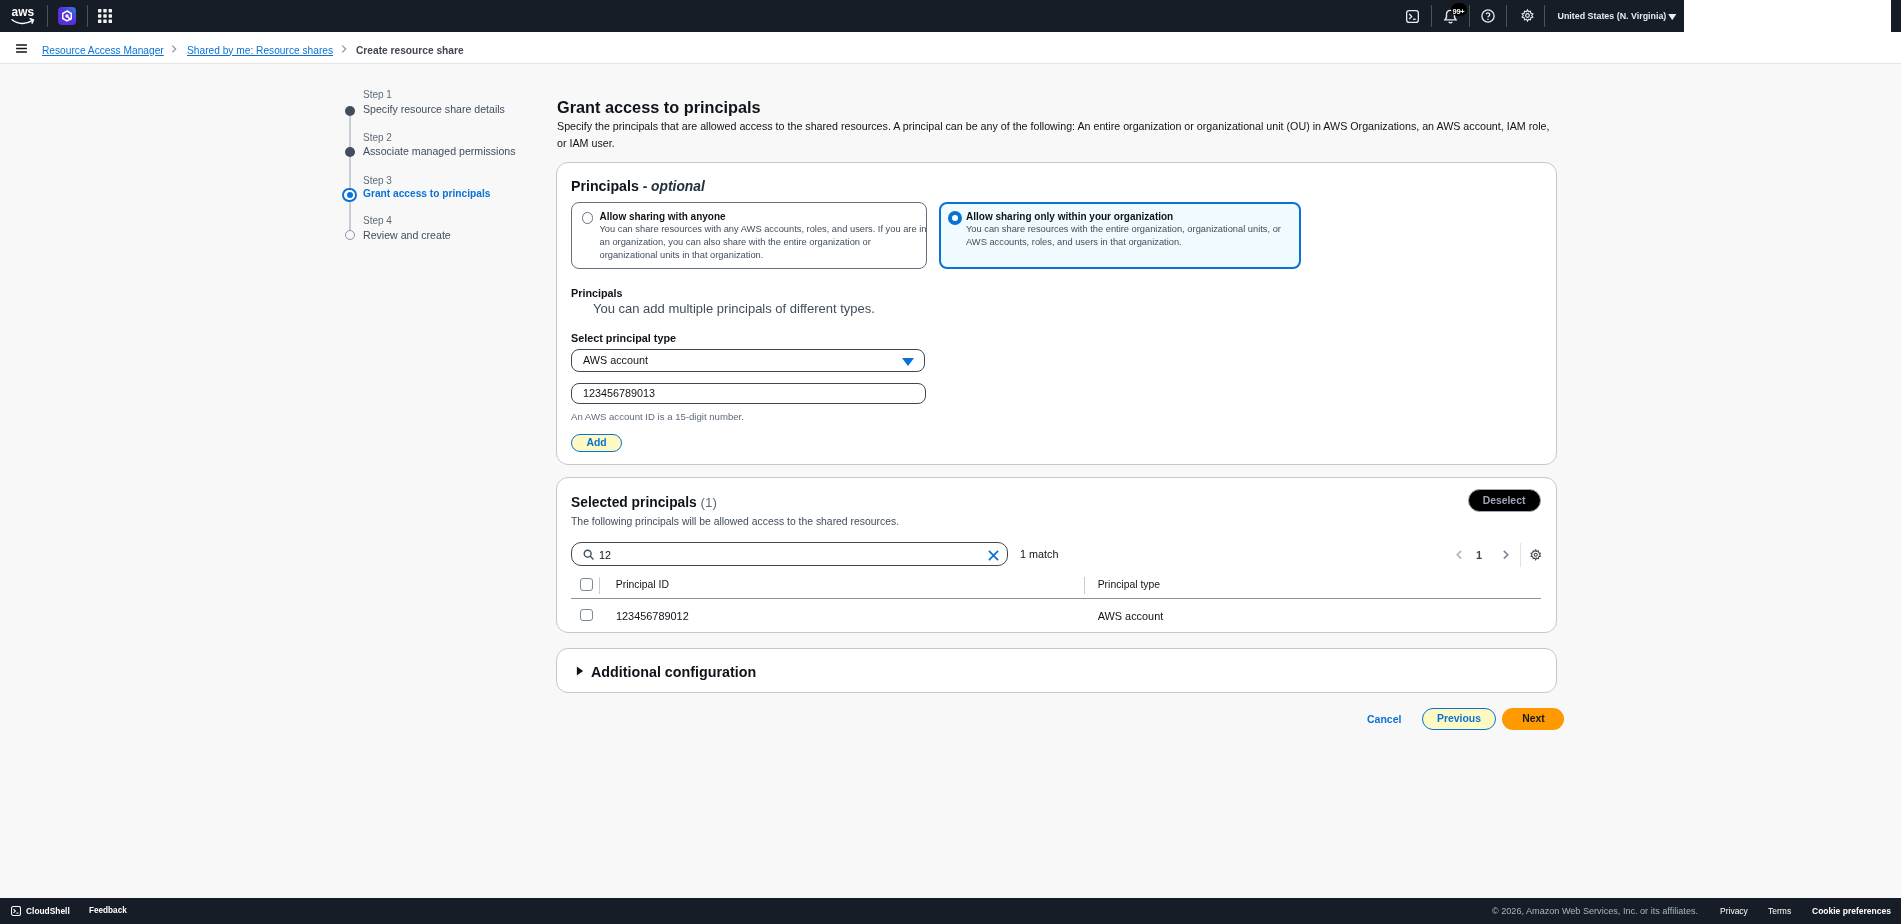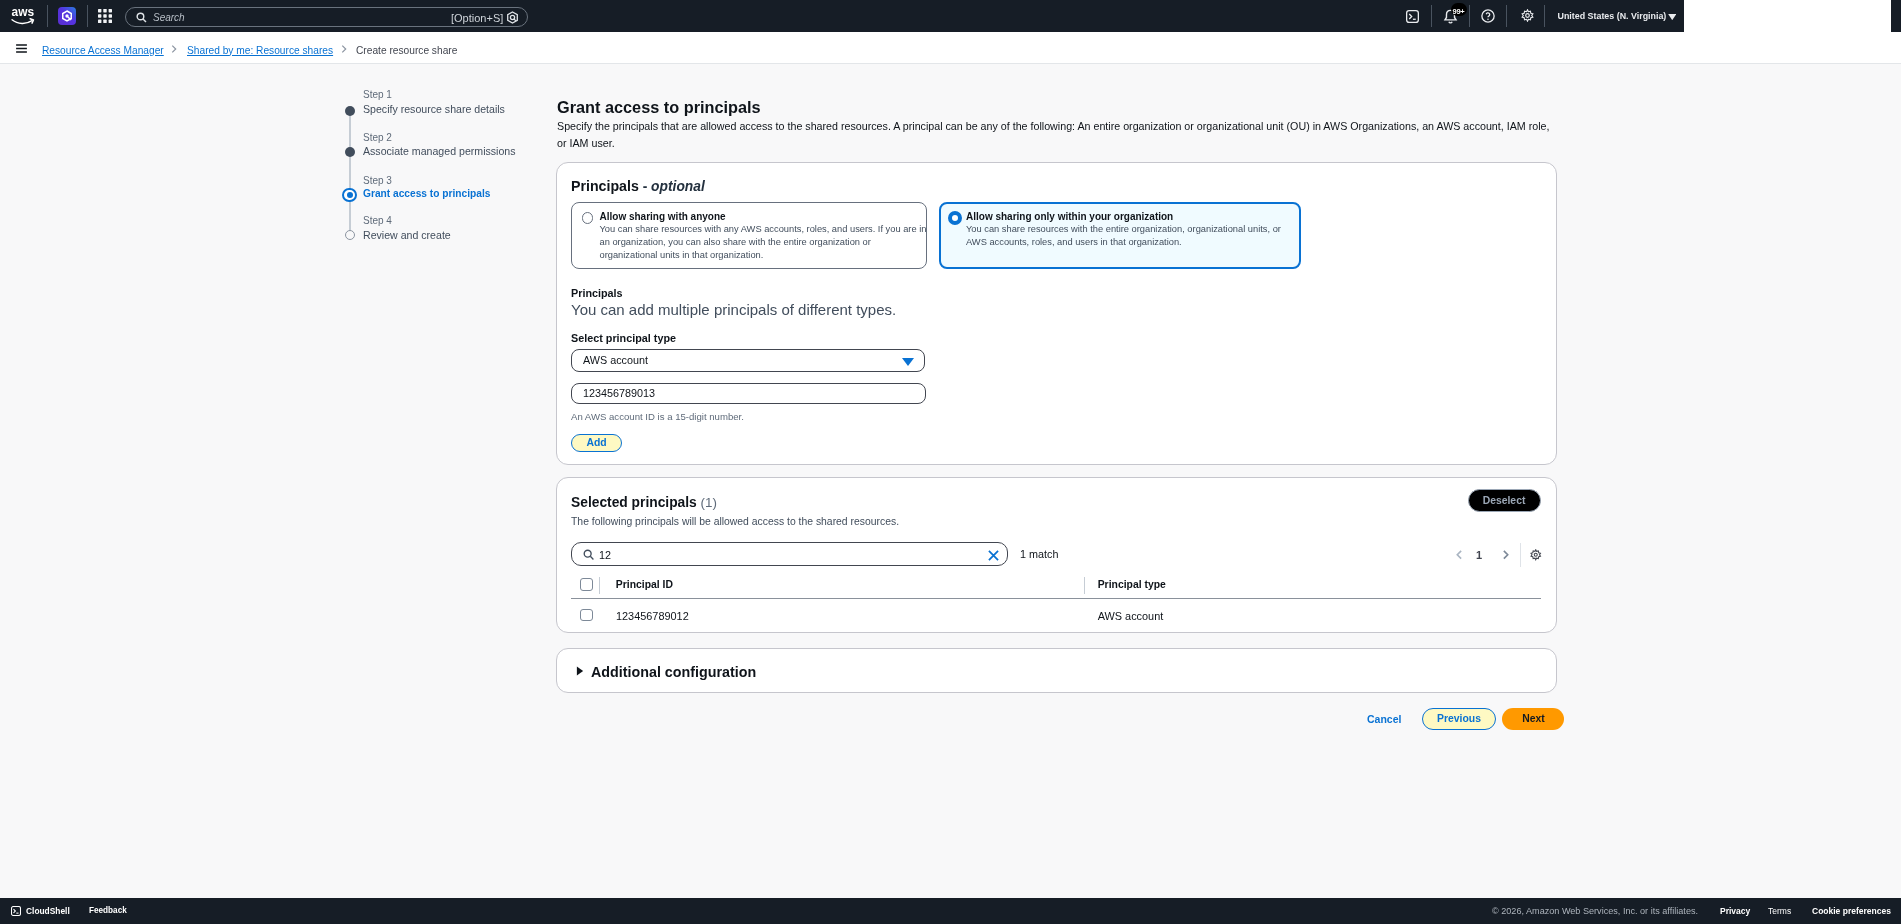--- a/index.html
+++ b/index.html
@@ -9,44 +9,44 @@
 
 
 #topnav { position:absolute; left:0; top:0; width:1901px; height:32px; background:#161d26; }
 .vsep { position:absolute; width:1px; background:#49535f; top:5px; height:22px; }
 #searchbox { position:absolute; left:125px; top:6.5px; width:403px; height:20px; border:1px solid #69727d; border-radius:10px; }
 #whiterect { position:absolute; left:1684px; top:0; width:207px; height:32px; background:#ffffff; }
 
 
 #crumbs { position:absolute; left:0; top:32px; width:1901px; height:32px; background:#fff; border-bottom:1px solid #e3e6e9; }
 .blink { position:absolute; top:12.5px; color:#0972d3; font-size:10.2px; text-decoration:underline; }
-.bcur { position:absolute; top:12.5px; color:#424650; font-size:10.2px; font-weight:400; }
+.bcur { position:absolute; top:12.5px; color:#424650; font-size:10.2px; font-weight:700; }
 
 
 .steplabel { position:absolute; left:363px; font-size:10px; color:#5f6b7a; }
 .steptitle { position:absolute; left:363px; font-size:10.6px; color:#414d5c; }
 .stepdot { position:absolute; left:344.7px; width:10px; height:10px; border-radius:50%; background:#414d5c; }
 
 
 .card { position:absolute; left:556px; width:1000.5px; background:#fff; border:1px solid #c6c6cd; border-radius:12px; }
 .h2 { font-size:14.2px; font-weight:700; color:#0f141a; }
 
 .lbl { position:absolute; font-size:10.8px; font-weight:700; color:#0f141a; }
-.sub { position:absolute; font-size:15px; color:#414d5c; }
+.sub { position:absolute; font-size:13px; color:#414d5c;margin-left:22px; }
 
 .ctrl { position:absolute; background:#fff; border:1.5px solid #424650; border-radius:8px; font-size:10.8px; color:#0f141a; }
 
 .btn { position:absolute; display:flex; align-items:center; justify-content:center; font-weight:700; font-size:10.4px; border-radius:12px; }
 .btn.blue { border:1.8px solid #0972d3; color:#0972d3; background:#fef9c3; }
 .btn.grey { border:1.6px solid #9ba7b6; color:#9ba7b6; background:#000000; }
 .btn.orange { background:#ff9900; color:#131a22; }
 
 
 .chk { position:absolute; width:12.6px; height:12.6px; border:1.7px solid #7d8998; border-radius:3px; background:#fff; }
-.th { position:absolute; font-size:10.4px; font-weight:700; color:#0f141a; }
+.th { position:absolute; font-size:10.4px; font-weight:400; color:#0f141a; }
 .td { position:absolute; font-size:10.9px; color:#0f141a; }
 
 
 #footer { position:absolute; left:0; top:898px; width:1901px; height:26px; background:#161d26; }
 #footer .abs { position:absolute; }
 .ftxt { color:#fff; font-size:8.5px; font-weight:700; }
 </style>
 </head>
 <body>
 
@@ -81,33 +81,20 @@
         <rect x="10.6" y="0" width="3.4" height="3.4" rx="0.6"></rect>
       <rect x="0" y="5.3" width="3.4" height="3.4" rx="0.6"></rect>
         <rect x="5.3" y="5.3" width="3.4" height="3.4" rx="0.6"></rect>
         <rect x="10.6" y="5.3" width="3.4" height="3.4" rx="0.6"></rect>
       <rect x="0" y="10.6" width="3.4" height="3.4" rx="0.6"></rect>
         <rect x="5.3" y="10.6" width="3.4" height="3.4" rx="0.6"></rect>
         <rect x="10.6" y="10.6" width="3.4" height="3.4" rx="0.6"></rect>
     </g>
   </svg>
 
-  <div id="searchbox">
-    <svg class="abs" style="left:10px;top:4px" width="11" height="11" viewBox="0 0 16 16">
-        <circle cx="6.5" cy="6.5" r="4.8" fill="none" stroke="#dfe3e7" stroke-width="2.1"></circle>
-        <path d="M10.2 10.2 L14.5 14.5" stroke="#dfe3e7" stroke-width="2.1"></path>
-      </svg>
-    <div class="abs" style="left:27px;top:4px;color:#b8bfc7;font-style:italic;font-size:10px">Search</div>
-    <div class="abs" style="left:325px;top:4px;color:#cfd4da;font-size:11px">[Option+S]</div>
-    <svg class="abs" style="left:380px;top:3.5px" width="13" height="13" viewBox="0 0 16 16">
-        <path d="M8 1.2 l5.9 3.4 v6.8 l-5.9 3.4 l-5.9-3.4 v-6.8 z" fill="none" stroke="#dfe3e7" stroke-width="1.6"></path>
-        <circle cx="8" cy="8" r="2.6" fill="none" stroke="#dfe3e7" stroke-width="1.6"></circle>
-        <path d="M9.8 9.8 l2.4 2.4" stroke="#dfe3e7" stroke-width="1.6"></path>
-      </svg>
-  </div>
 
   <svg class="abs" style="left:1406px;top:10px" width="13" height="13" viewBox="0 0 16 16">
       <rect x="0.8" y="0.8" width="14.4" height="14.4" rx="3" fill="none" stroke="#e9ebee" stroke-width="1.6"></rect>
       <path d="M4 5 l3 3 l-3 3" fill="none" stroke="#e9ebee" stroke-width="1.6"></path>
       <path d="M8.5 11.4 h3.5" stroke="#e9ebee" stroke-width="1.6"></path>
     </svg>
   <div class="vsep" style="left:1431px"></div>
   <svg class="abs" style="left:1443px;top:9px" width="15" height="15" viewBox="0 0 16 16">
       <path d="M8 1.5 c-2.7 0 -4.3 2 -4.3 4.5 v3 l-1.6 2.6 h11.8 l-1.6 -2.6 v-3 c0 -2.5 -1.6 -4.5 -4.3 -4.5 z" fill="none" stroke="#e9ebee" stroke-width="1.5"></path>
       <path d="M6.3 13.6 a1.8 1.8 0 0 0 3.4 0" fill="none" stroke="#e9ebee" stroke-width="1.5"></path>
@@ -249,16 +236,16 @@
 
 <div id="footer">
   <svg class="abs" style="left:11px;top:8px" width="10" height="10" viewBox="0 0 16 16">
       <rect x="0.8" y="0.8" width="14.4" height="14.4" rx="3" fill="none" stroke="#fff" stroke-width="1.7"></rect>
       <path d="M4 5 l3 3 l-3 3" fill="none" stroke="#fff" stroke-width="1.7"></path>
       <path d="M8.5 11.4 h3.5" stroke="#fff" stroke-width="1.7"></path>
     </svg>
   <div class="abs ftxt" style="left:26px;top:8px;font-size:8.4px">CloudShell</div>
   <div class="abs ftxt" style="left:89px;top:8px;font-size:8.2px">Feedback</div>
   <div class="abs" style="left:1492px;top:8px;font-size:9.1px;color:#aeb5bd">© 2026, Amazon Web Services, Inc. or its affiliates.</div>
-  <div class="abs ftxt" style="left:1720px;top:8px;font-weight:700">Privacy</div>
+  <div class="abs ftxt" style="left:1720px;top:8px;font-weight:400">Privacy</div>
   <div class="abs ftxt" style="left:1768px;top:8px;font-weight:400">Terms</div>
   <div class="abs ftxt" style="left:1812px;top:8px;font-weight:600">Cookie preferences</div>
 </div>
 
 </body></html>

